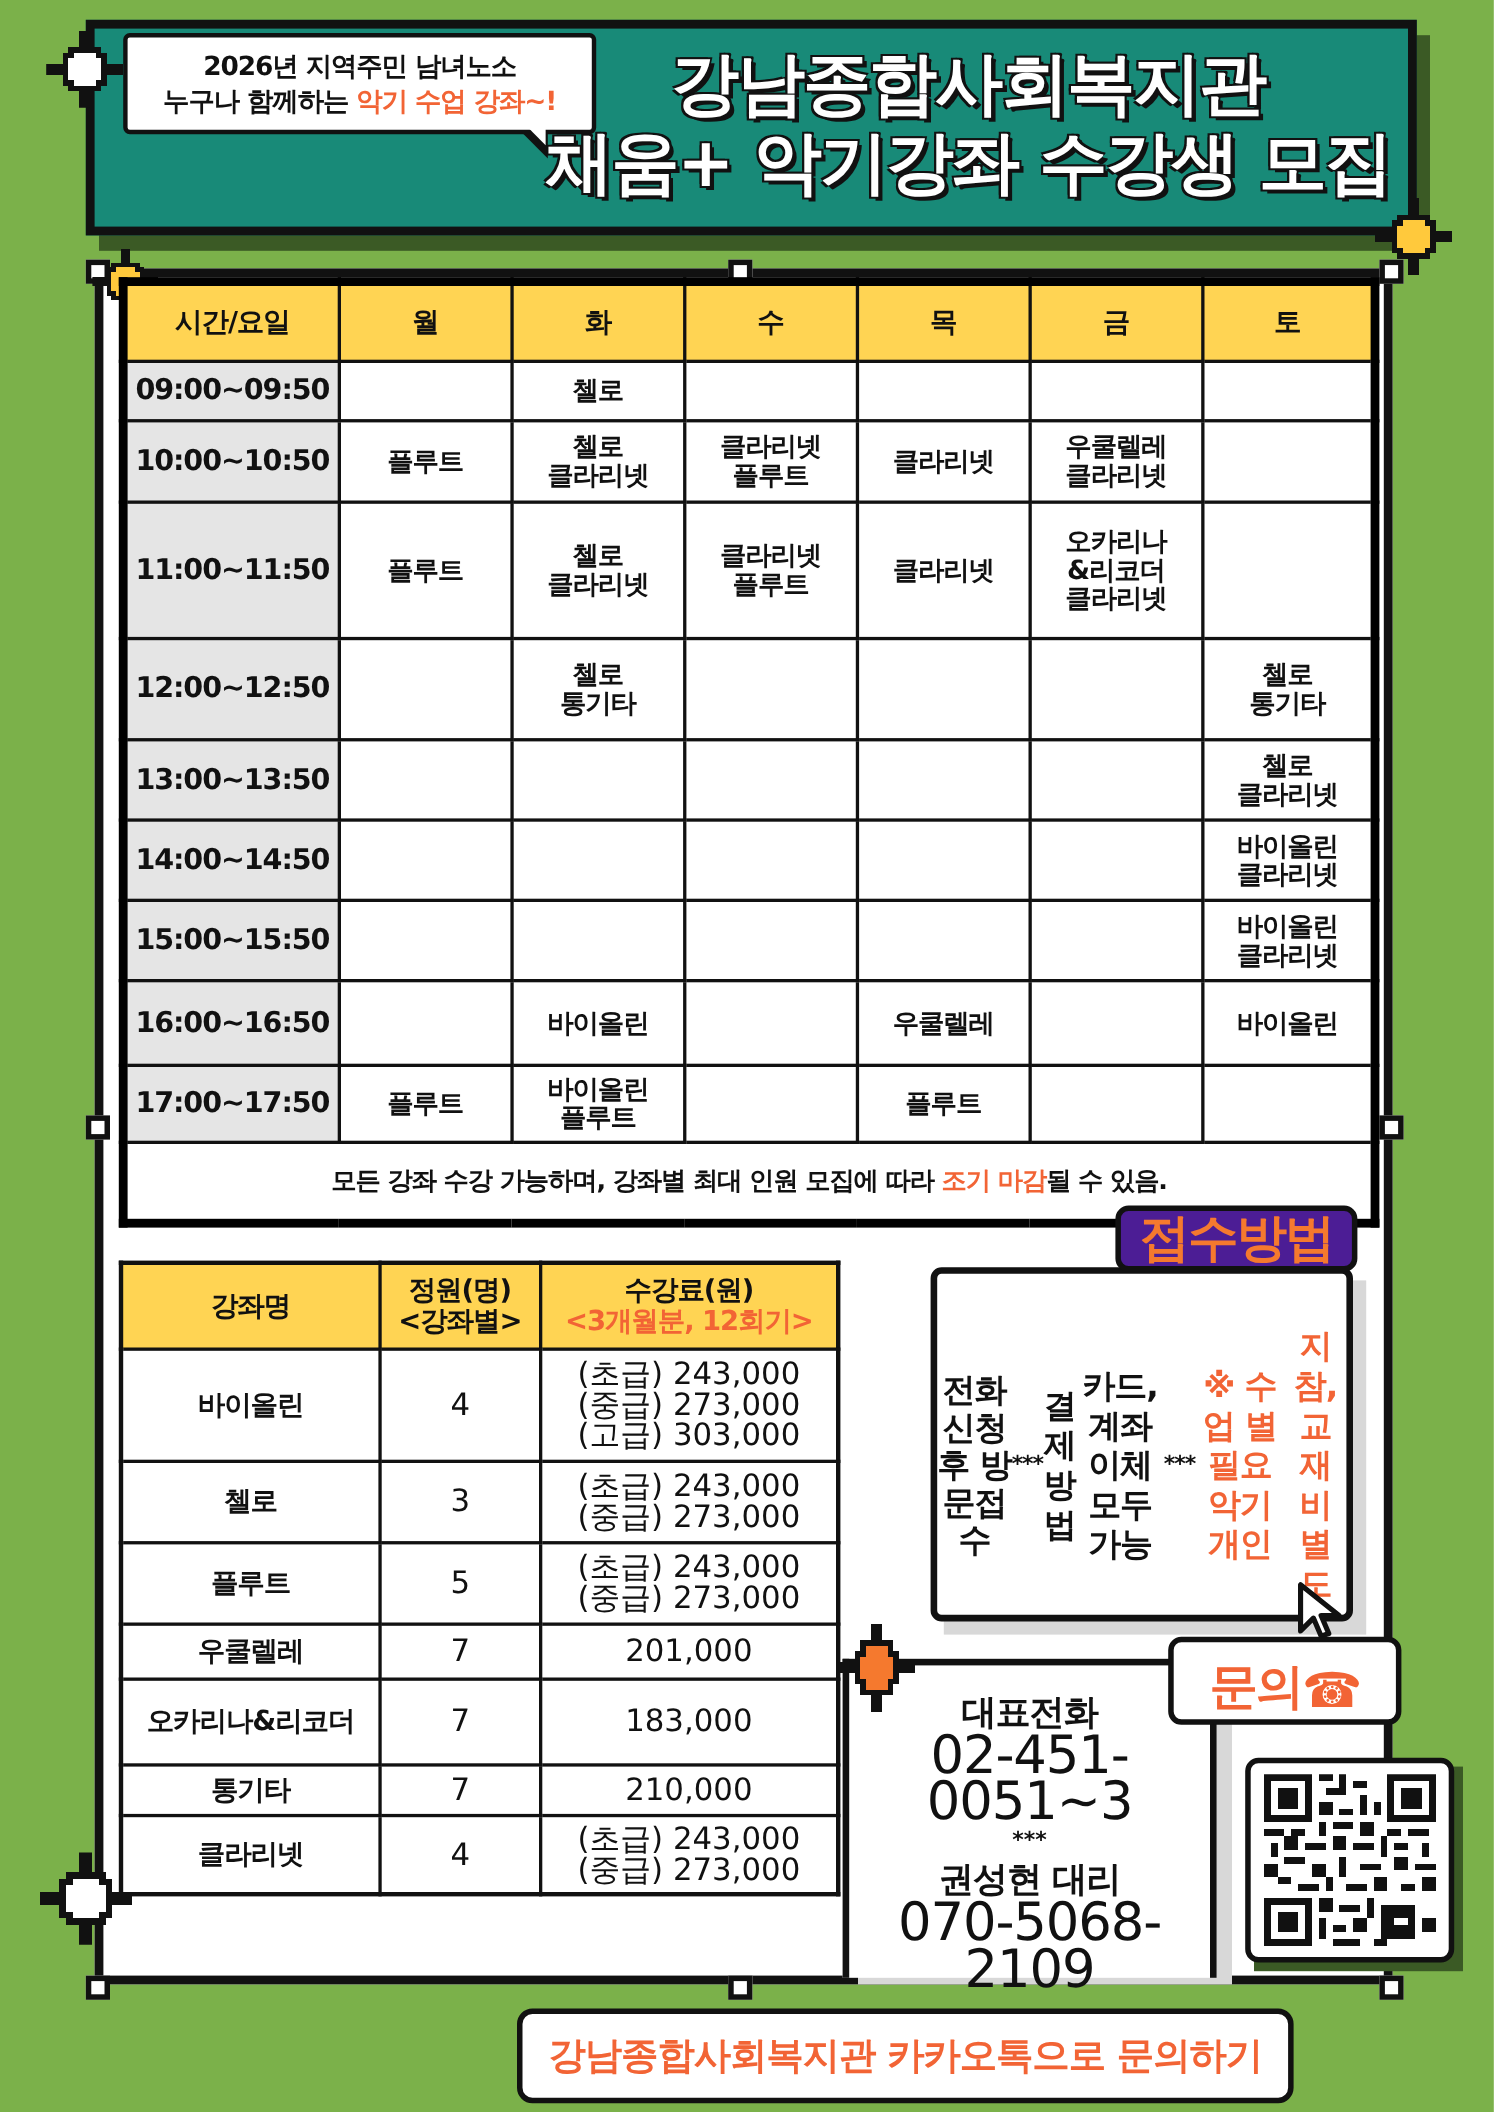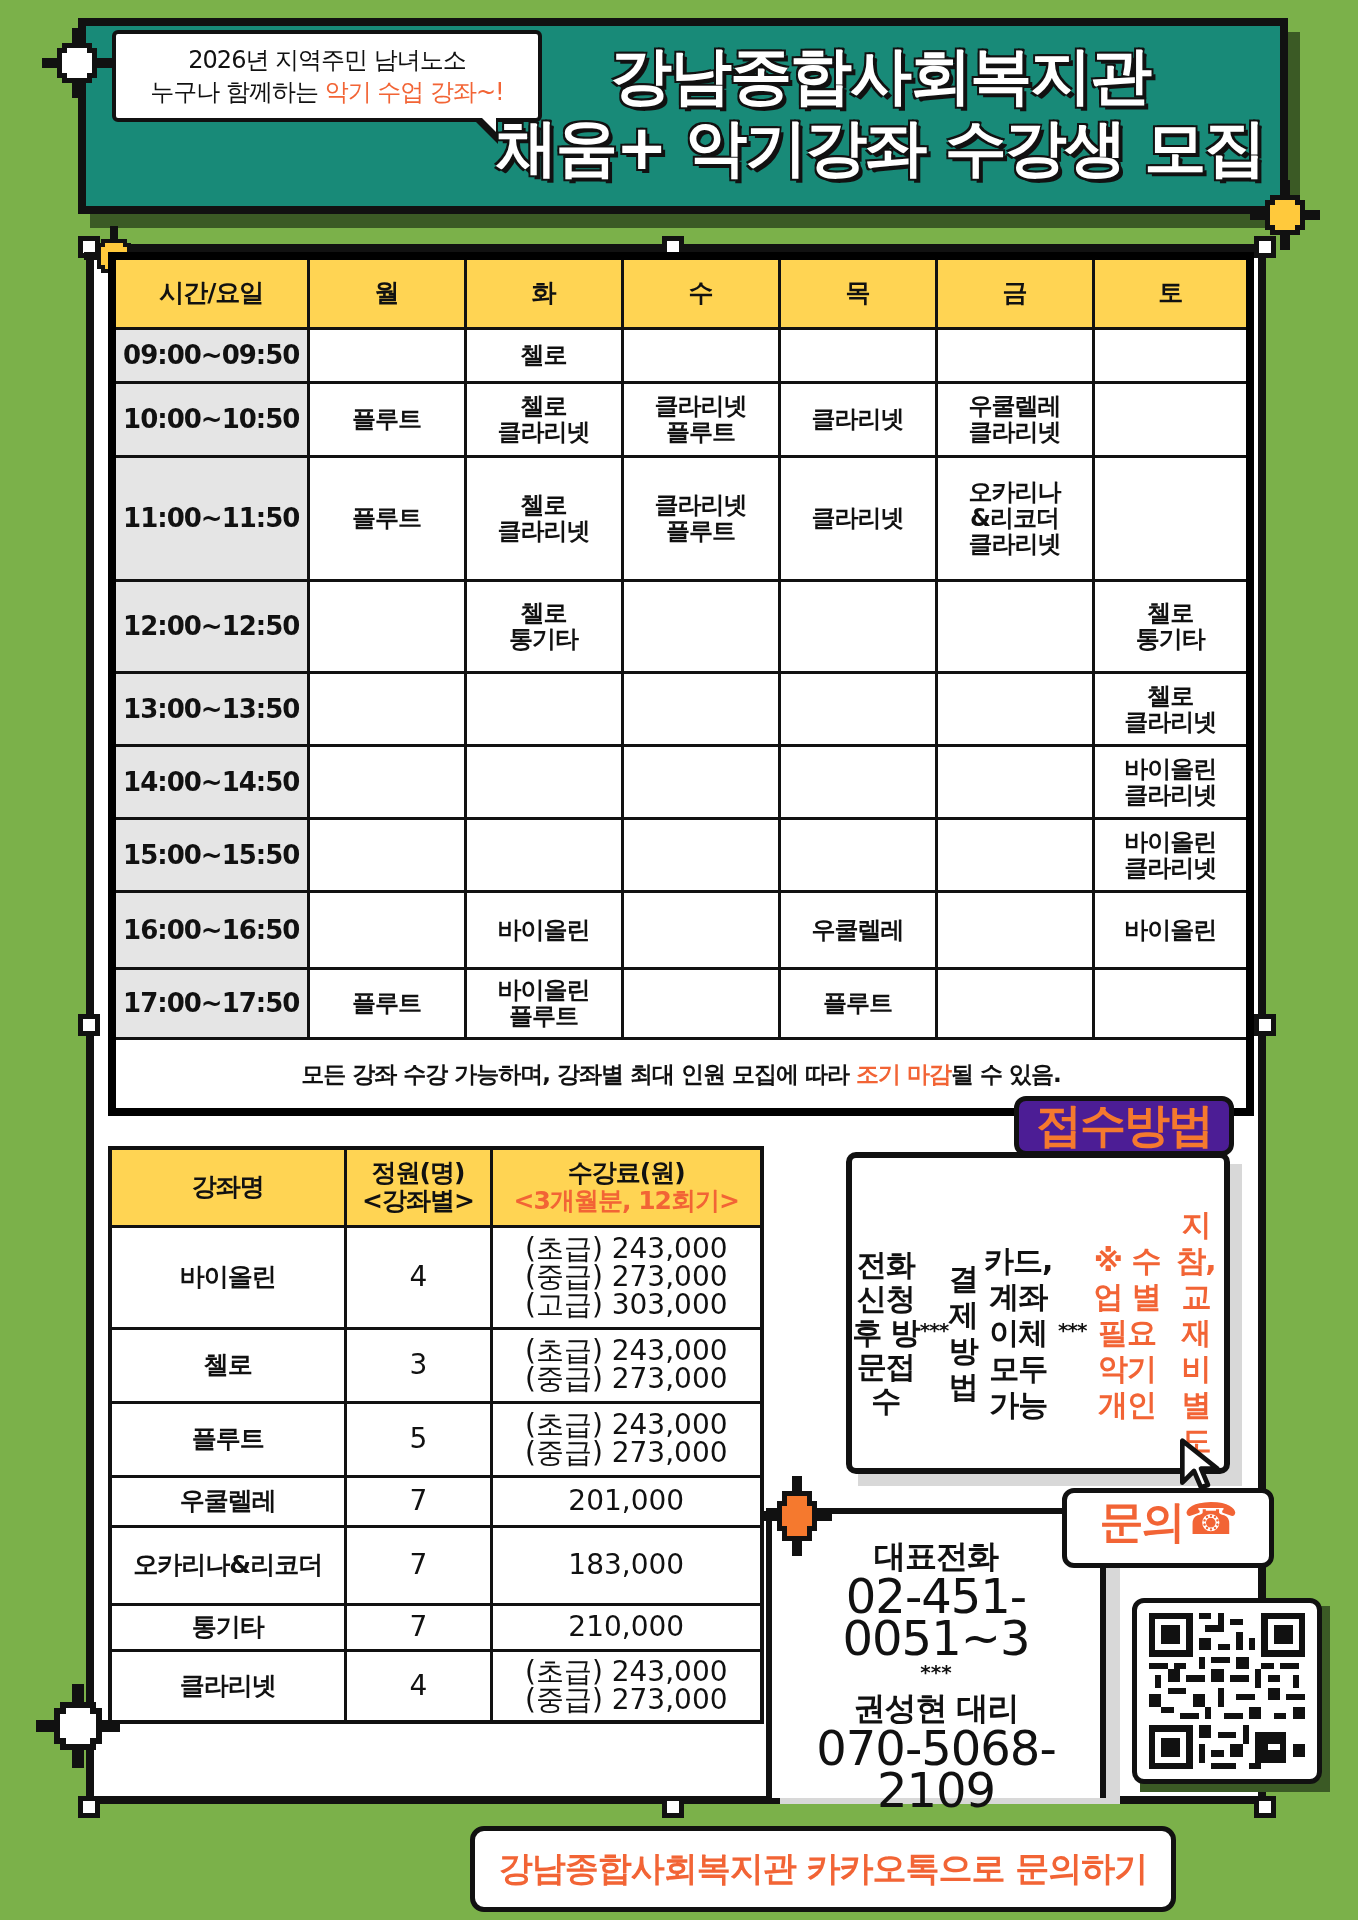--- a/index.html
+++ b/index.html
@@ -19,21 +19,21 @@
   }
   .banner {
     left: 78px; top: 18px; width: 1210px; height: 196px;
     background: #188a78;
     border: 8px solid #111;
   }
   .bubble-top {
     left: 112px; top: 30px; width: 430px; height: 92px;
     background: #fff; border: 4px solid #111; border-radius: 6px;
     display: flex; flex-direction: column; align-items: center; justify-content: center;
-    font-weight: normal; font-size: 24px; line-height: 32px; letter-spacing: -1px;
+    font-weight: bold; font-size: 24px; line-height: 32px; letter-spacing: -1px;
   }
   .bubble-top .tail {
     position: absolute; right: 40px; bottom: -26px;
     width: 0; height: 0;
     border-left: 24px solid transparent; border-top: 24px solid #111;
   }
   .bubble-top .tail::after {
     content: ""; position: absolute; left: -18px; top: -28px;
     border-left: 16px solid transparent; border-top: 16px solid #fff;
   }
@@ -122,21 +122,21 @@
     display: flex; flex-direction: column; align-items: center; justify-content: center;
     padding-top: 36px; text-align: center;
   }
   .contact .lbl { font-weight: bold; font-size: 32px; line-height: 38px; letter-spacing: -1px; }
   .contact .phone { font-size: 48px; line-height: 42px; letter-spacing: -1px; }
   .contact .stars { font-weight: bold; font-size: 20px; line-height: 22px; margin: 2px 0 6px; }
   .inquiry-label {
     left: 1062px; top: 1488px; width: 212px; height: 80px;
     background: #fff; border: 5px solid #111; border-radius: 12px;
     color: #f26435; font-weight: bold; font-size: 44px; letter-spacing: -2px;
-    display: flex; align-items: flex-start; justify-content: center;
+    display: flex; align-items: flex-end; justify-content: center;
   }
   .qr-wrap {
     left: 1132px; top: 1598px; width: 190px; height: 186px;
     background: #fff; border: 5px solid #111; border-radius: 12px;
     padding: 10px;
   }
   .qr-shadow { left: 1140px; top: 1606px; width: 190px; height: 186px; background: #3b5a25; }
 
   
   .kakao {

